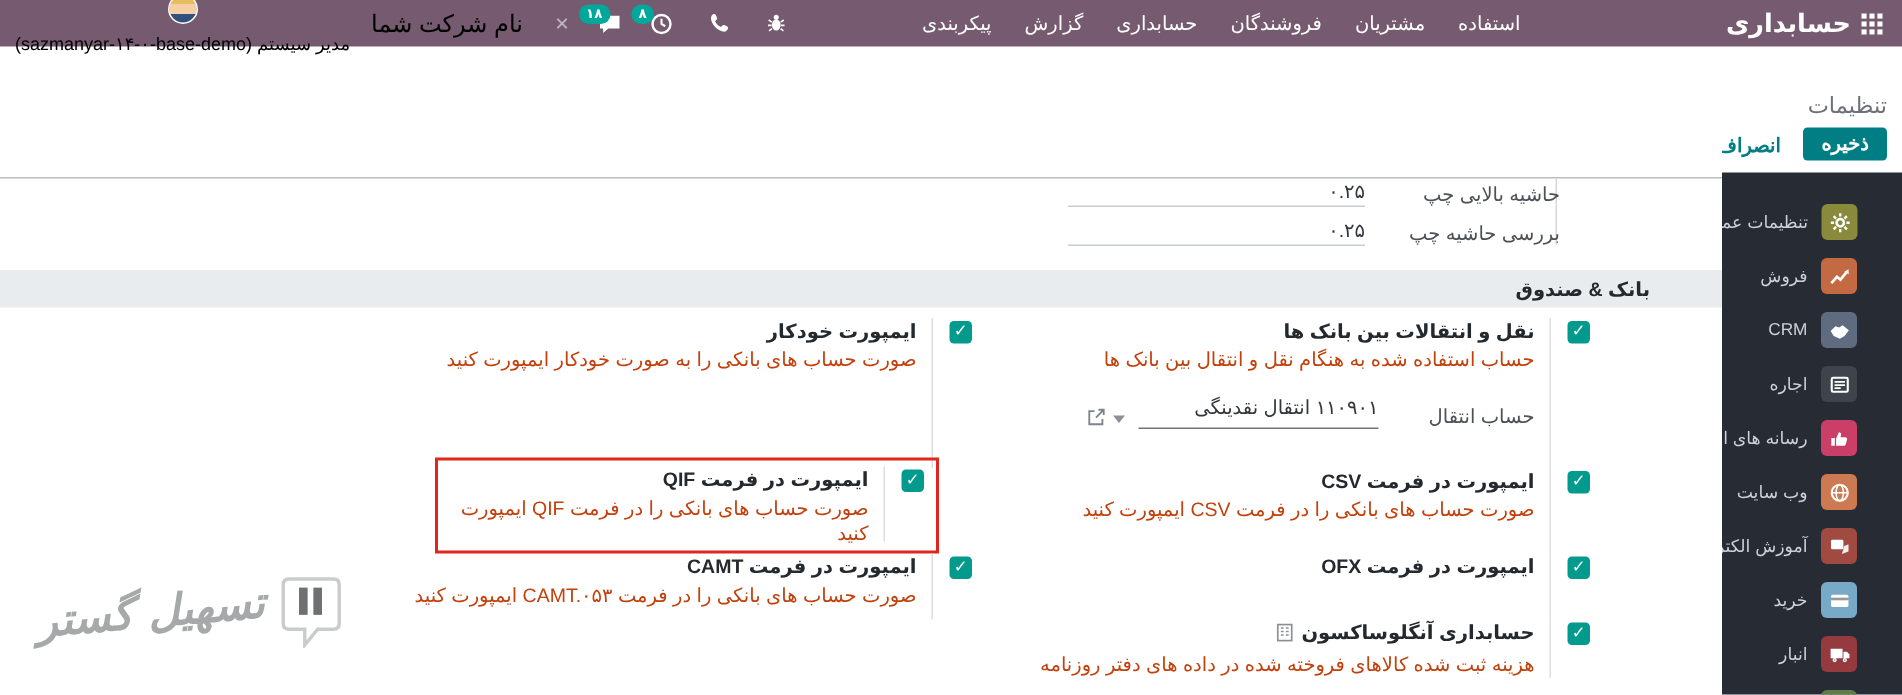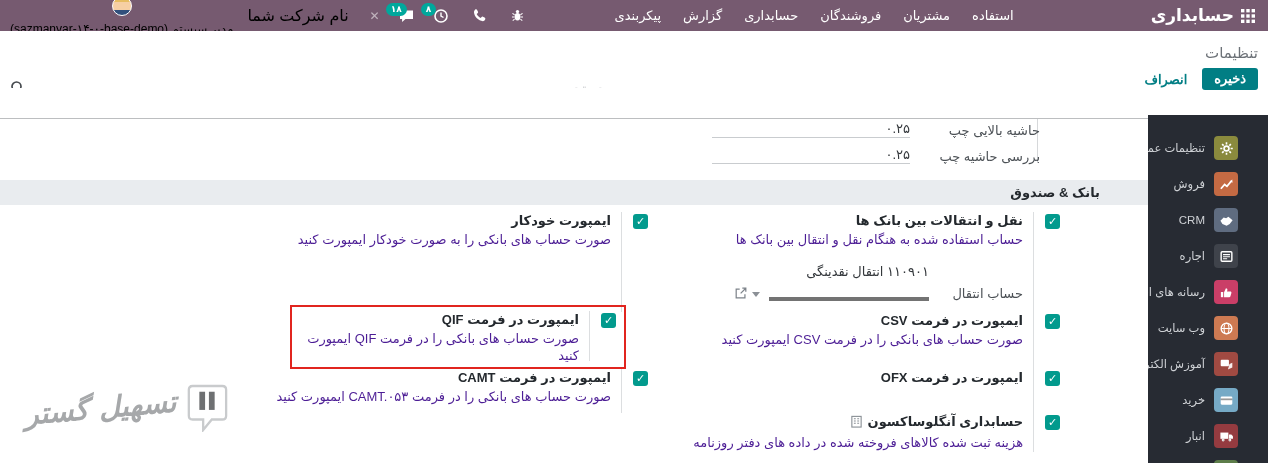--- a/index.html
+++ b/index.html
@@ -20,21 +20,21 @@
     background:linear-gradient(180deg,#e7bd62 0%,#e7bd62 30%,#f6cfa4 30%,#f6cfa4 70%,#31507c 70%,#31507c 100%);
     border:1px solid #fff; }
   .user-name { font-size:12px; white-space:nowrap; }
   .company-name { font-size:16px; white-space:nowrap; margin:0 12px 0 6px; cursor:pointer; }
   .tray-ico { position:relative; margin:0 9px; display:flex; align-items:center; cursor:pointer; }
   .x-glyph { color:rgba(255,255,255,.55); font-size:12px; font-weight:bold; }
   .tray-badge { position:absolute; top:-5px; left:-12px; background:#00a89c; color:#fff;
     font-size:9px; line-height:13px; padding:0 5px; border-radius:8px; font-weight:bold; }
 
   
-  .controlbar { position:absolute; top:31px; left:0; width:1268px; height:57px; background:#fff; }
+  .controlbar { position:absolute; top:48px; left:0; width:1268px; height:57px; background:#fff; }
   .breadcrumb { position:absolute; right:10px; top:13px; font-size:15px; color:#6d7278; direction:rtl; }
   .cp-buttons { position:absolute; right:10px; top:37px; display:flex; direction:rtl; gap:15px; align-items:center; }
   .save-btn { background:#017e84; color:#fff; font-size:13px; font-weight:bold;
     padding:3px 12px 4px; border-radius:3px; border:none; cursor:pointer; }
   .discard-btn { color:#017e84; font-size:13px; font-weight:bold; background:none; border:none; cursor:pointer; }
   .searchbox { position:absolute; left:8px; top:43px; width:598px; height:30px;
     border-bottom:2px solid #42464b; display:flex; align-items:center; }
   .searchbox svg { flex:none; margin:0 2px; }
   .searchbox input { flex:1; border:none; outline:none; direction:rtl; text-align:right;
     font-size:13px; color:#333; background:transparent; padding-left:4px; }
@@ -55,27 +55,27 @@
 
   .settings-grid { position:absolute; top:124px; right:88px; width:832px; direction:rtl;
     display:grid; grid-template-columns:412px 420px; grid-template-rows:100px 57px 44px auto; }
   .sbox { display:flex; direction:rtl; font-size:13px; }
   .cb-pane { width:26px; padding-top:2px; flex:none; }
   .cb-box { display:block; width:15px; height:15px; background:#029a8d; border-radius:3px;
     color:#fff; font-size:11px; line-height:14px; text-align:center; cursor:pointer; }
   .cb-box::after { content:"✓"; }
   .pane { flex:1; border-right:1px solid #dcdee0; padding:0 10px 0 4px; }
   .stitle { font-weight:bold; color:#24292e; line-height:1.25; margin-top:1px; }
-  .sdesc { color:#4c1d95; margin-top:3px; line-height:1.3; }
+  .sdesc { color:#c2410c; margin-top:3px; line-height:1.3; }
   .t-ico { display:inline-block; vertical-align:-2px; margin-right:5px; }
 
   .field-row { margin-top:15px; display:flex; direction:rtl; align-items:flex-end; }
   .flabel { color:#4c5156; width:88px; flex:none; }
-  .fvalue { width:160px; border-bottom:4px solid #737373; text-align:right; color:#34383c;
-    padding-bottom:18px; margin-right:6px; cursor:pointer; white-space:nowrap; overflow:hidden; }
+  .fvalue { width:160px; border-bottom:1px solid #737373; text-align:right; color:#34383c;
+    padding-bottom:5px; margin-right:16px; cursor:pointer; white-space:nowrap; overflow:hidden; }
   .caret { width:0; height:0; border-left:4px solid transparent; border-right:4px solid transparent;
     border-top:5px solid #8b9096; margin:0 9px 4px 0; cursor:pointer; }
   .ext-ico { margin:0 4px 1px 0; cursor:pointer; display:flex; }
 
   .highlight { border:2px solid #e1251f; padding:4px 8px 6px; margin:-7px 22px 0 62px; }
 
   
   .sidebar { position:absolute; right:0; top:115px; width:120px; height:348px; background:#272b33;
     overflow:hidden; padding-top:15px; direction:rtl; }
   .sidebar ul { list-style:none; }

